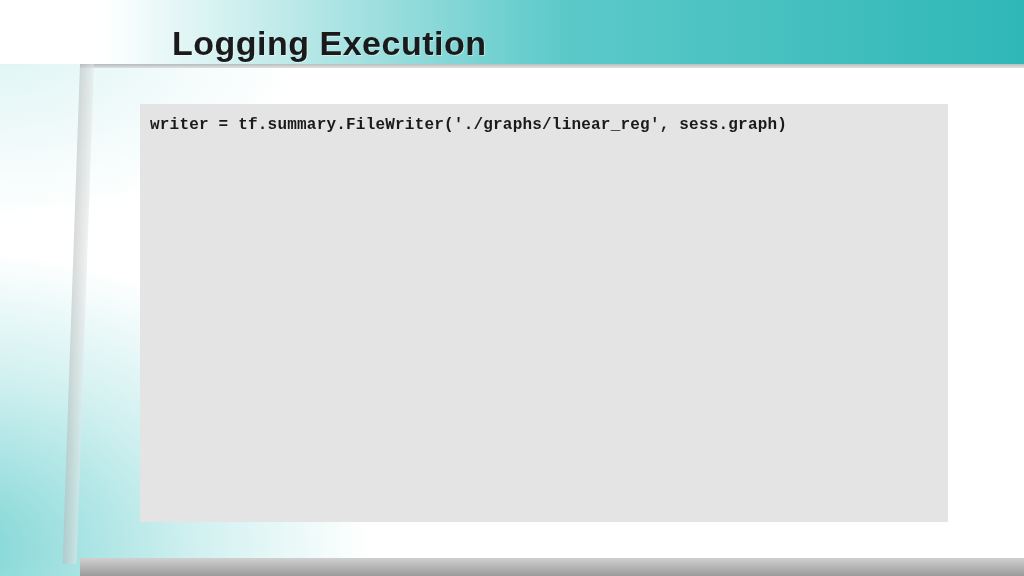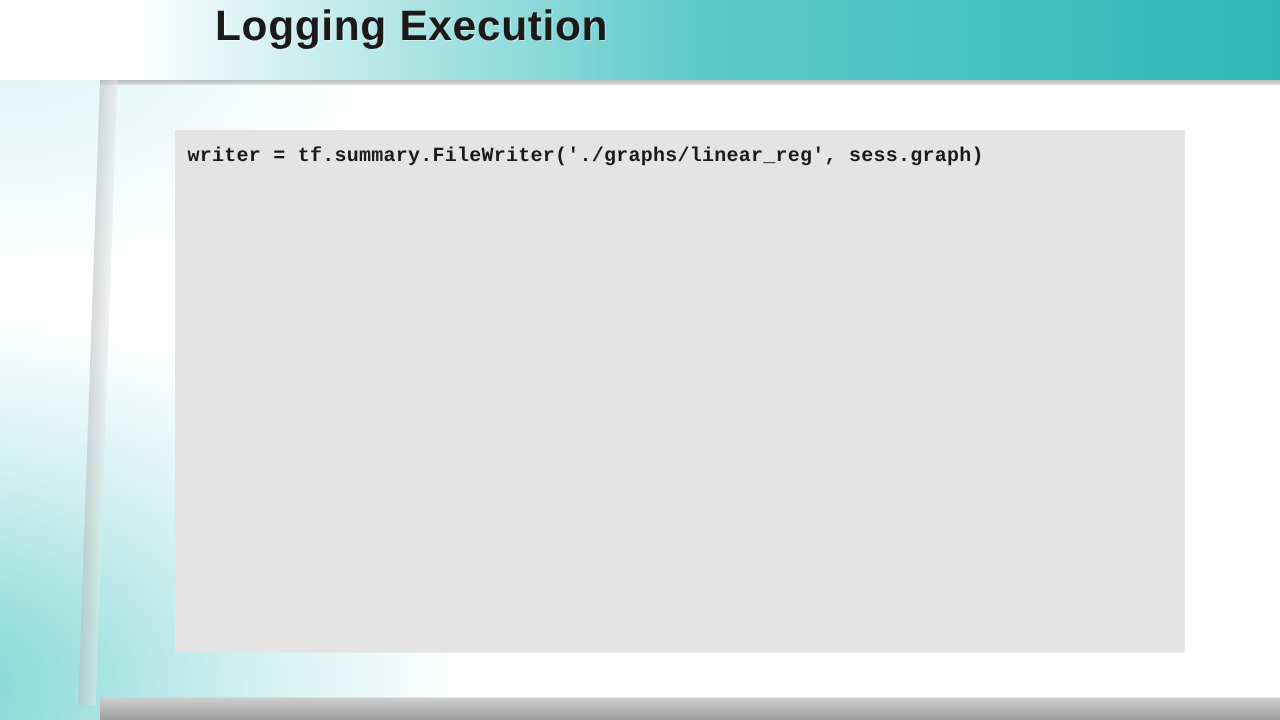--- a/index.html
+++ b/index.html
@@ -33,21 +33,21 @@
     content: "";
     position: absolute;
     left: 80px; right: 0; bottom: -4px;
     height: 4px;
     background: linear-gradient(180deg, #9aa0a0 0%, #d6d6d6 100%);
     opacity: 0.7;
   }
 
   .title {
     position: absolute;
-    top: 2px;
+    top: 24px;
     left: 172px;
     font-family: "Arial Narrow", Arial, sans-serif;
     font-stretch: condensed;
     font-weight: 700;
     font-size: 34px;
     color: #1a1a1a;
     text-shadow: 1px 1px 0 rgba(255,255,255,0.4);
     letter-spacing: 0.5px;
   }
 

